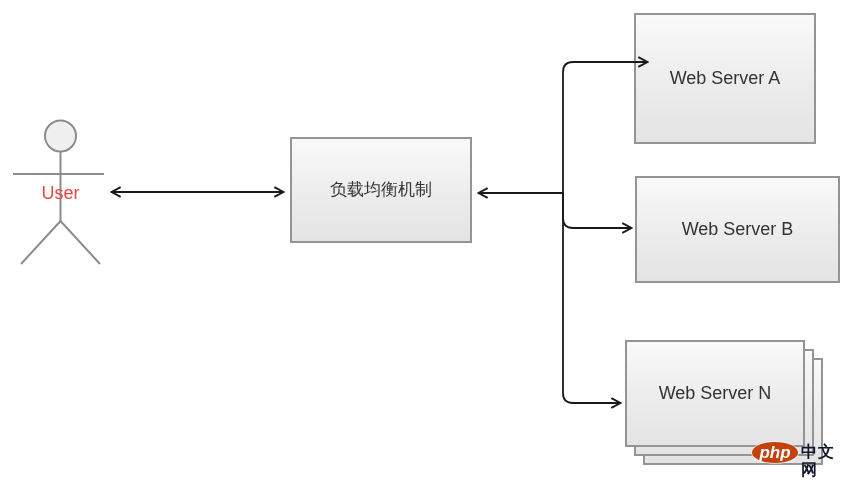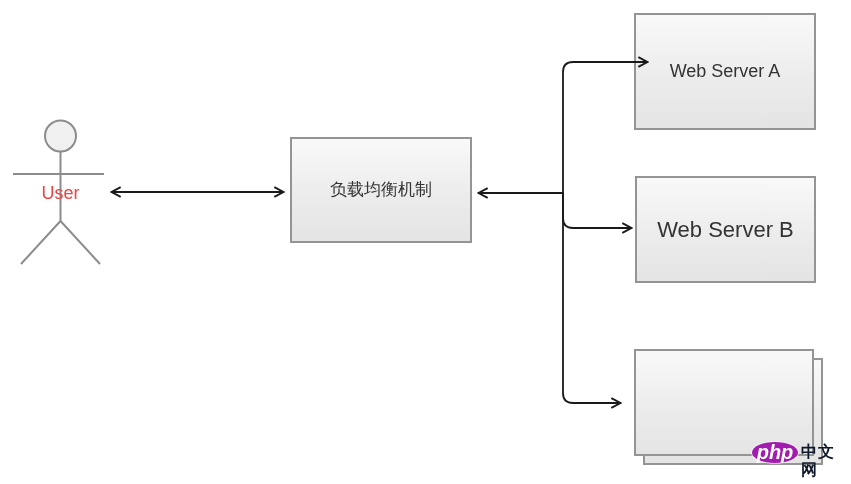--- a/index.html
+++ b/index.html
@@ -17,35 +17,35 @@
     position:absolute; box-sizing:border-box;
     border:2px solid #949494;
     background:linear-gradient(180deg, #f9f9f9 0%, #ececec 55%, #e4e4e4 100%);
     display:flex; align-items:center; justify-content:center;
     color:#333333;
   }
   .node-lb {
     left:290px; top:137px; width:182px; height:106px;
     flex-direction:column; font-size:17px; line-height:1.5; text-align:center;
   }
-  .node-sa { left:634px; top:13px;  width:182px; height:117px; font-size:18px; }
-  .node-sb { left:635px; top:176px; width:181px; height:107px; font-size:22px; }
+  .node-sa { left:634px; top:13px;  width:182px; height:131px; font-size:18px; }
+  .node-sb { left:635px; top:176px; width:205px; height:107px; font-size:18px; }
   .node-sn-back  { left:643px; top:358px; width:180px; height:107px; }
   .node-sn-mid   { left:634px; top:349px; width:180px; height:107px; }
   .node-sn-front { left:625px; top:340px; width:180px; height:107px; font-size:18px; }
 
   .user-label {
     position:absolute; left:28px; top:183px; width:65px;
     text-align:center; font-size:18px; color:#ef4444;
   }
 
   .wm-logo {
     position:absolute; left:752px; top:442px; width:46px; height:21px;
-    background:#a21caf; border-radius:50%;
-    color:#ffffff; font-style:italic; font-weight:bold; font-size:20px;
+    background:#c2410c; border-radius:50%;
+    color:#ffffff; font-style:italic; font-weight:bold; font-size:17px;
     display:flex; align-items:center; justify-content:center;
     box-shadow:0 0 0 1px rgba(255,255,255,0.6);
   }
   .wm-text {
     position:absolute; left:801px; top:443px;
     font-size:16px; font-weight:bold; color:#0f172a; letter-spacing:1px;
     line-height:1.1;
   }
 </style>
 </head>
@@ -74,20 +74,23 @@
     <div class="node node-sa">
       <span>Web Server A</span>
     </div>
 
     <div class="node node-sb">
       <span>Web Server B</span>
     </div>
 
     <div class="node node-sn-back"></div>
     <div class="node node-sn-mid"></div>
+    <div class="node node-sn-front">
+      <span>Web Server N</span>
+    </div>
 
   </div>
 
   <svg class="layer connector-layer" viewBox="0 0 851 484">
     <defs>
       <marker id="arr" viewBox="0 0 12 12" refX="10" refY="6" markerWidth="13" markerHeight="13" orient="auto-start-reverse" markerUnits="userSpaceOnUse">
         <path d="M2,1.5 L10.5,6 L2,10.5" fill="none" stroke="#1a1a1a" stroke-width="1.8"></path>
       </marker>
     </defs>
     <g stroke="#1a1a1a" stroke-width="1.8" fill="none" stroke-linejoin="round">

